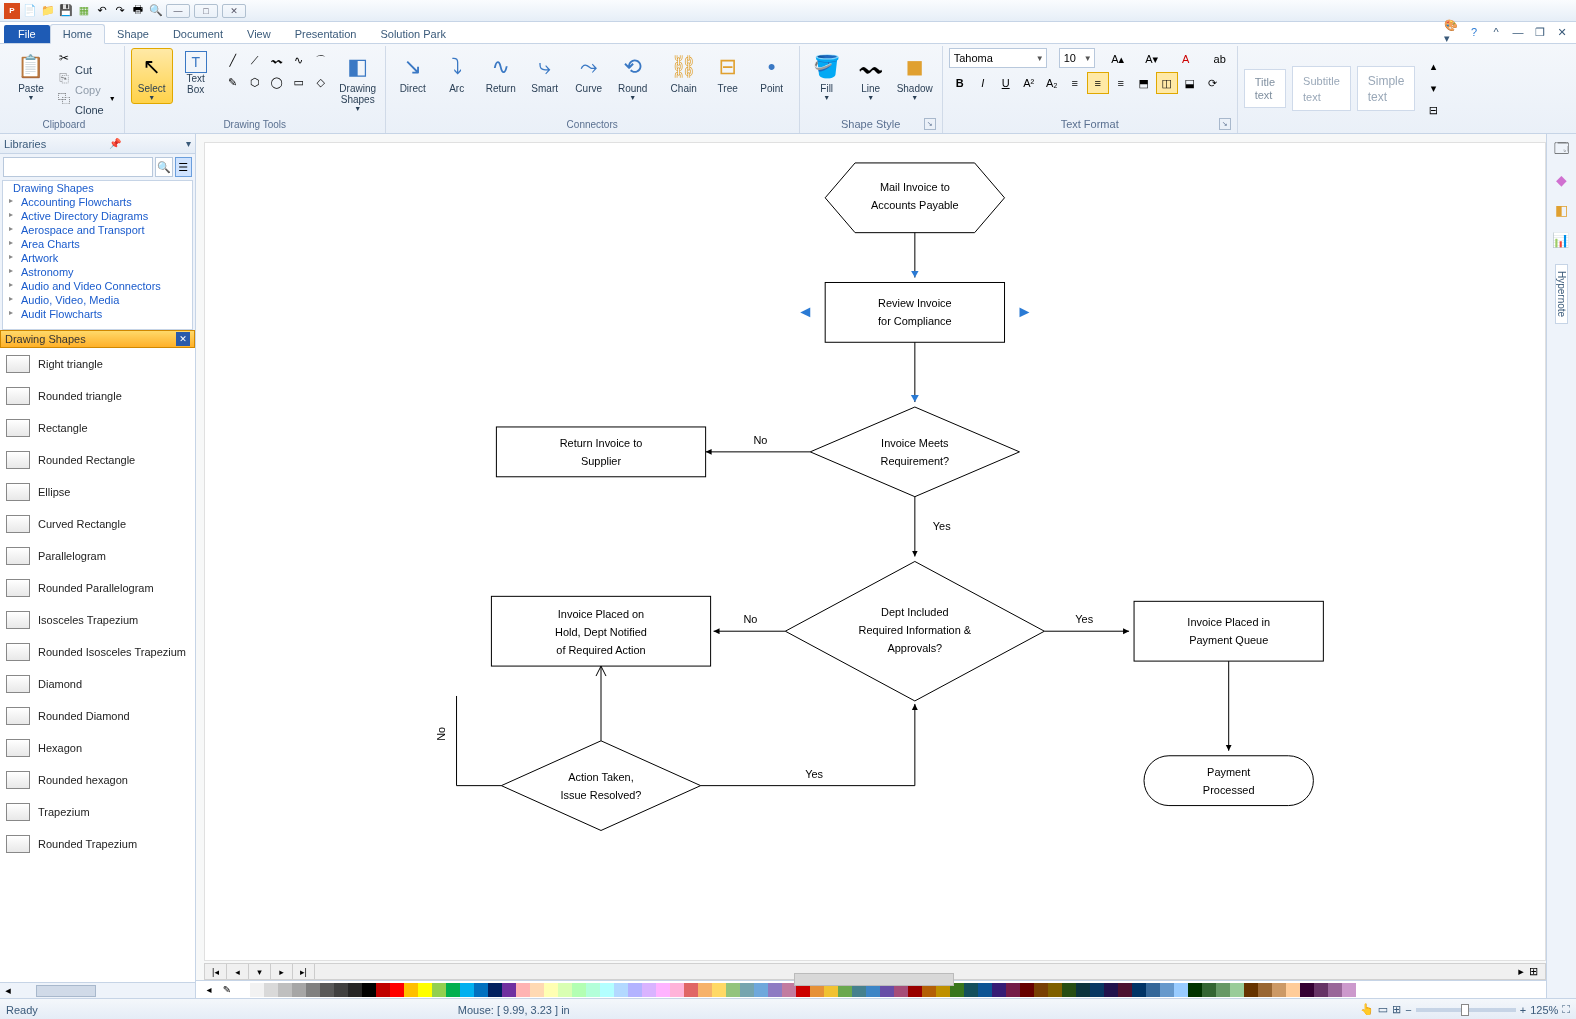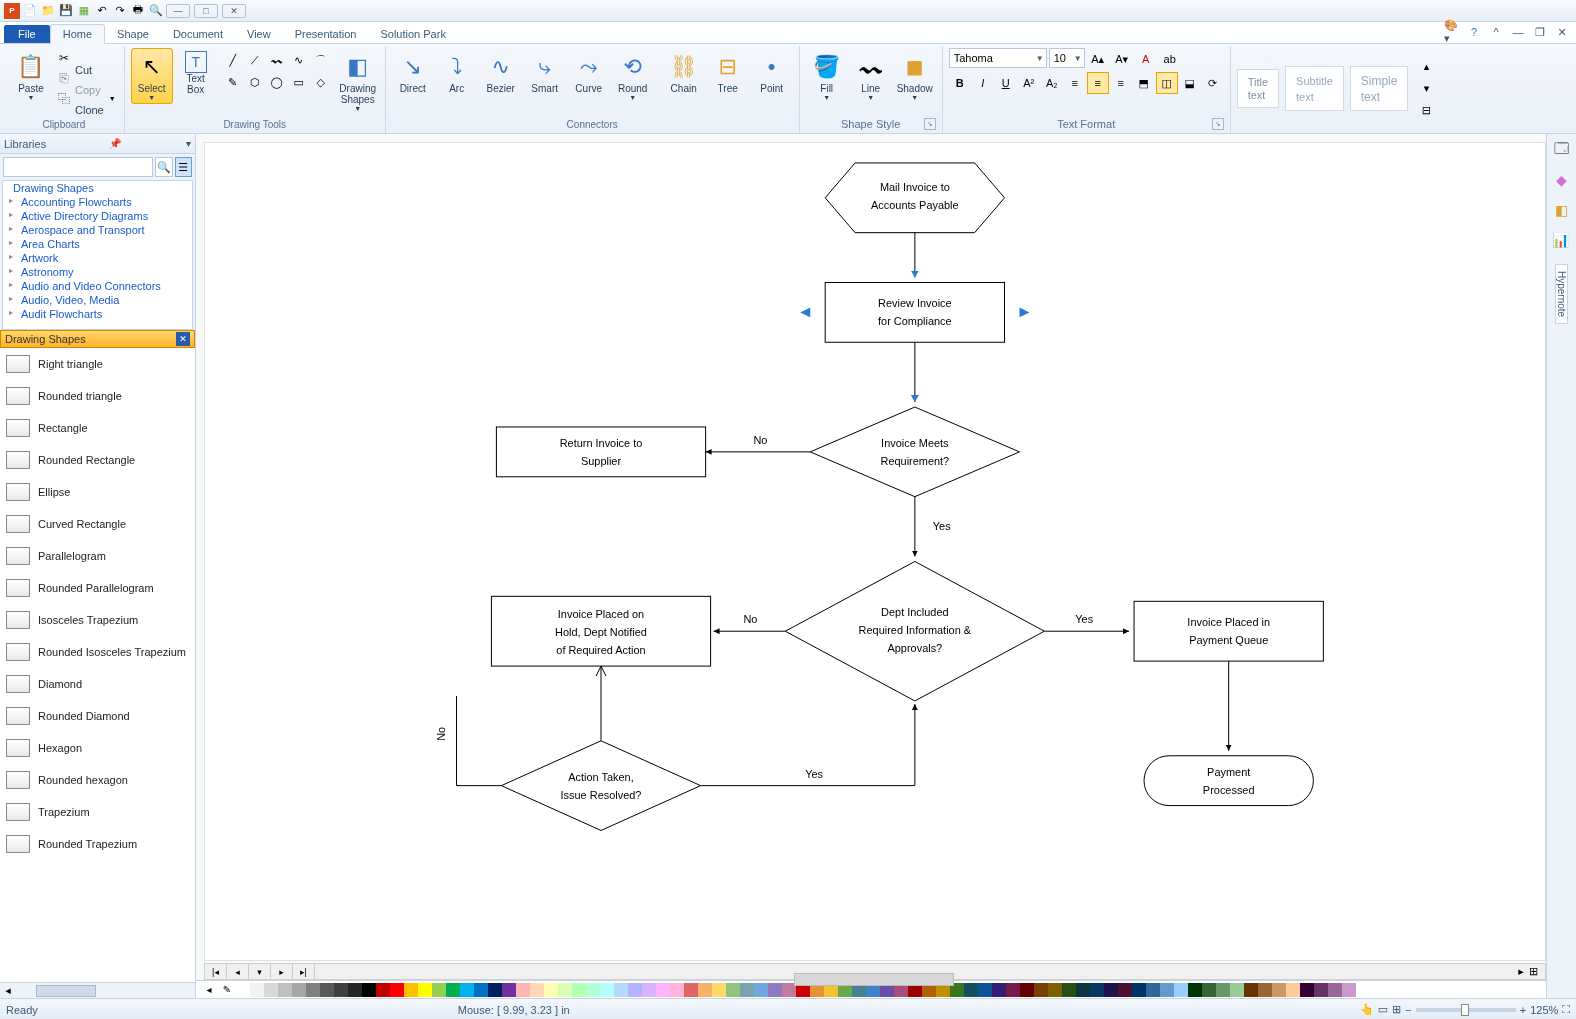--- a/index.html
+++ b/index.html
@@ -213,21 +213,21 @@
       <div class="bigbtn">
           <span class="icn" style="color:#3a78c4;">↘</span>
           <span class="lbl">Direct</span>
         </div>
       <div class="bigbtn">
           <span class="icn" style="color:#3a78c4;">⤵</span>
           <span class="lbl">Arc</span>
         </div>
       <div class="bigbtn">
           <span class="icn" style="color:#3a78c4;">∿</span>
-          <span class="lbl">Bezier</span>
+          <span class="lbl">Return</span>
         </div>
       <div class="bigbtn">
           <span class="icn" style="color:#3a78c4;">⤷</span>
           <span class="lbl">Smart</span>
         </div>
       <div class="bigbtn">
           <span class="icn" style="color:#3a78c4;">⤳</span>
           <span class="lbl">Curve</span>
         </div>
       <div class="bigbtn">
@@ -268,21 +268,21 @@
           <span class="icn" style="color:#e0a030;">◼</span>
           <span class="lbl">Shadow</span>
           <span class="arr">▼</span>
         </div>
     </div>
     <div class="label"><span>Shape Style</span><span class="dlg">↘</span></div>
   </div>
 
   <div class="group">
     <div class="body" style="flex-direction:column;gap:2px;">
-      <div style="display:flex;gap:2px;">
+      <div style="display:flex;gap:12px;">
         <div class="fontdd" style="width:98px;">
             <span>Tahoma</span>
             <span class="dd">▼</span>
           </div>
         <div class="fontdd" style="width:36px;">
             <span>10</span>
             <span class="dd">▼</span>
           </div>
         <span class="tbtn">A▴</span>
         <span class="tbtn">A▾</span>

